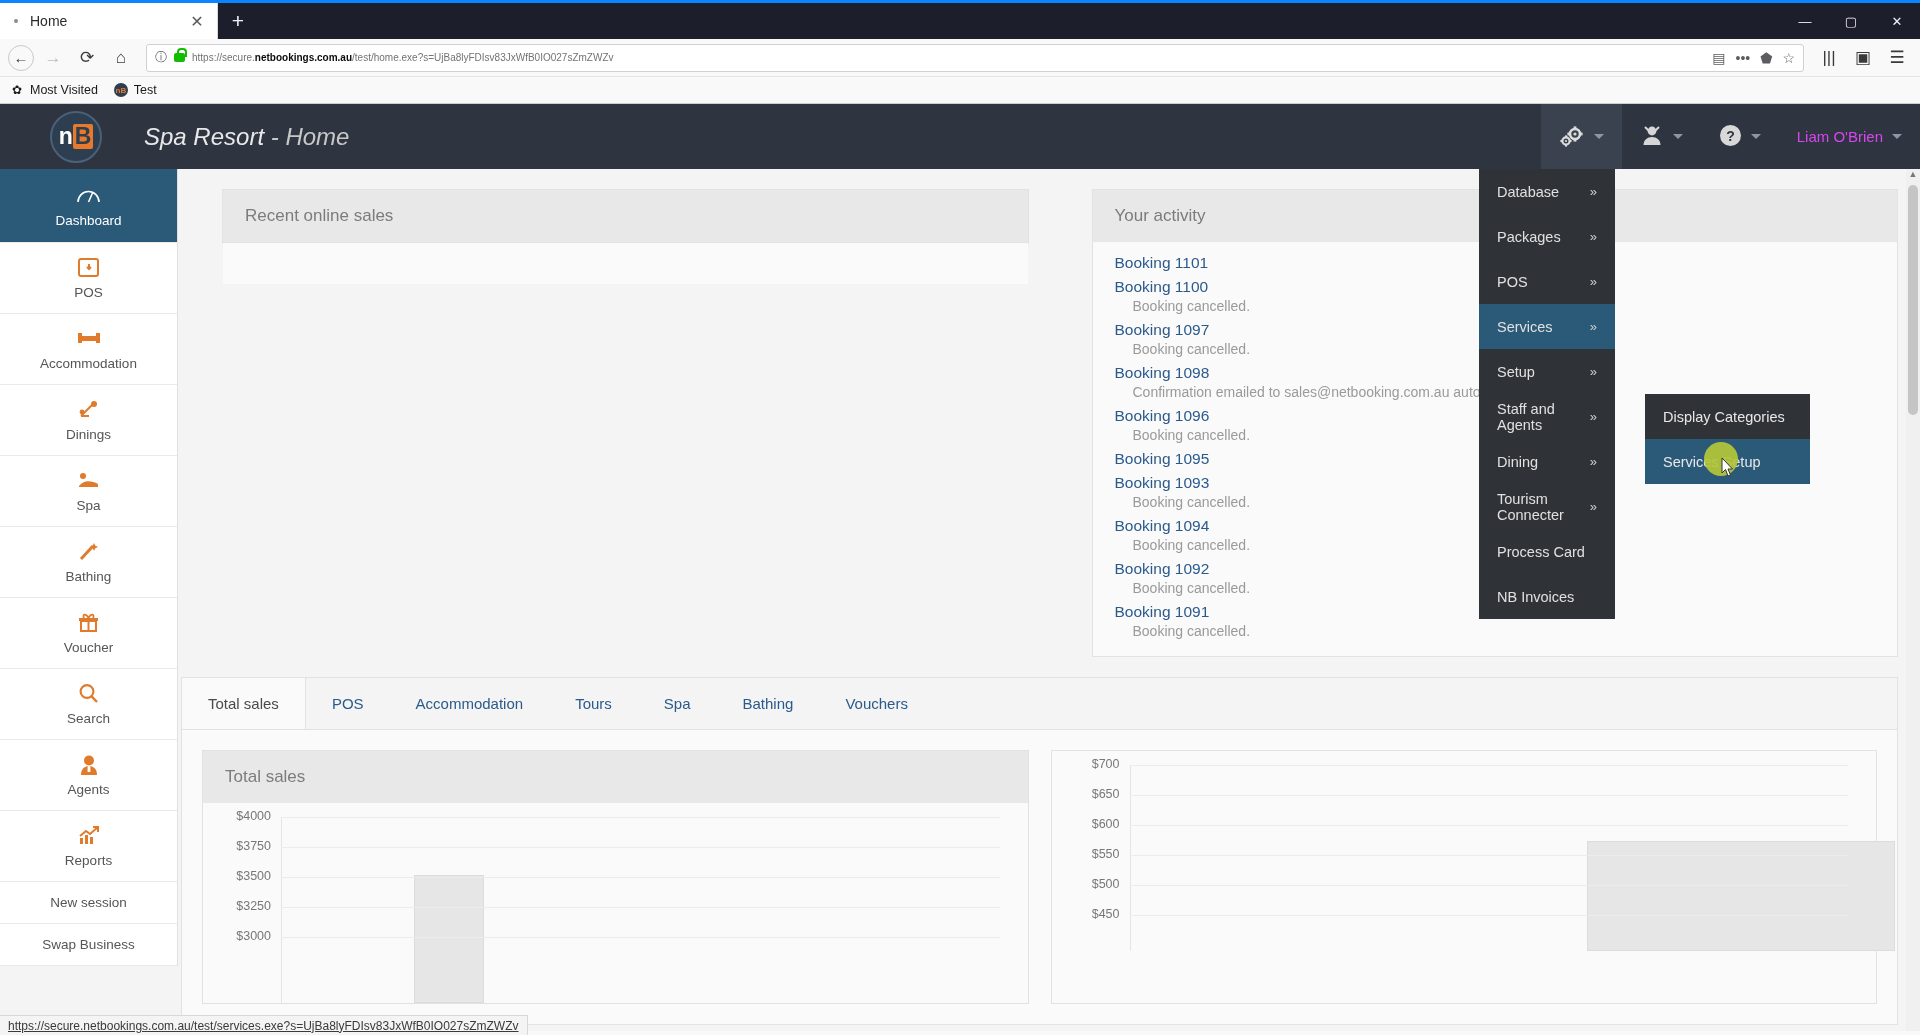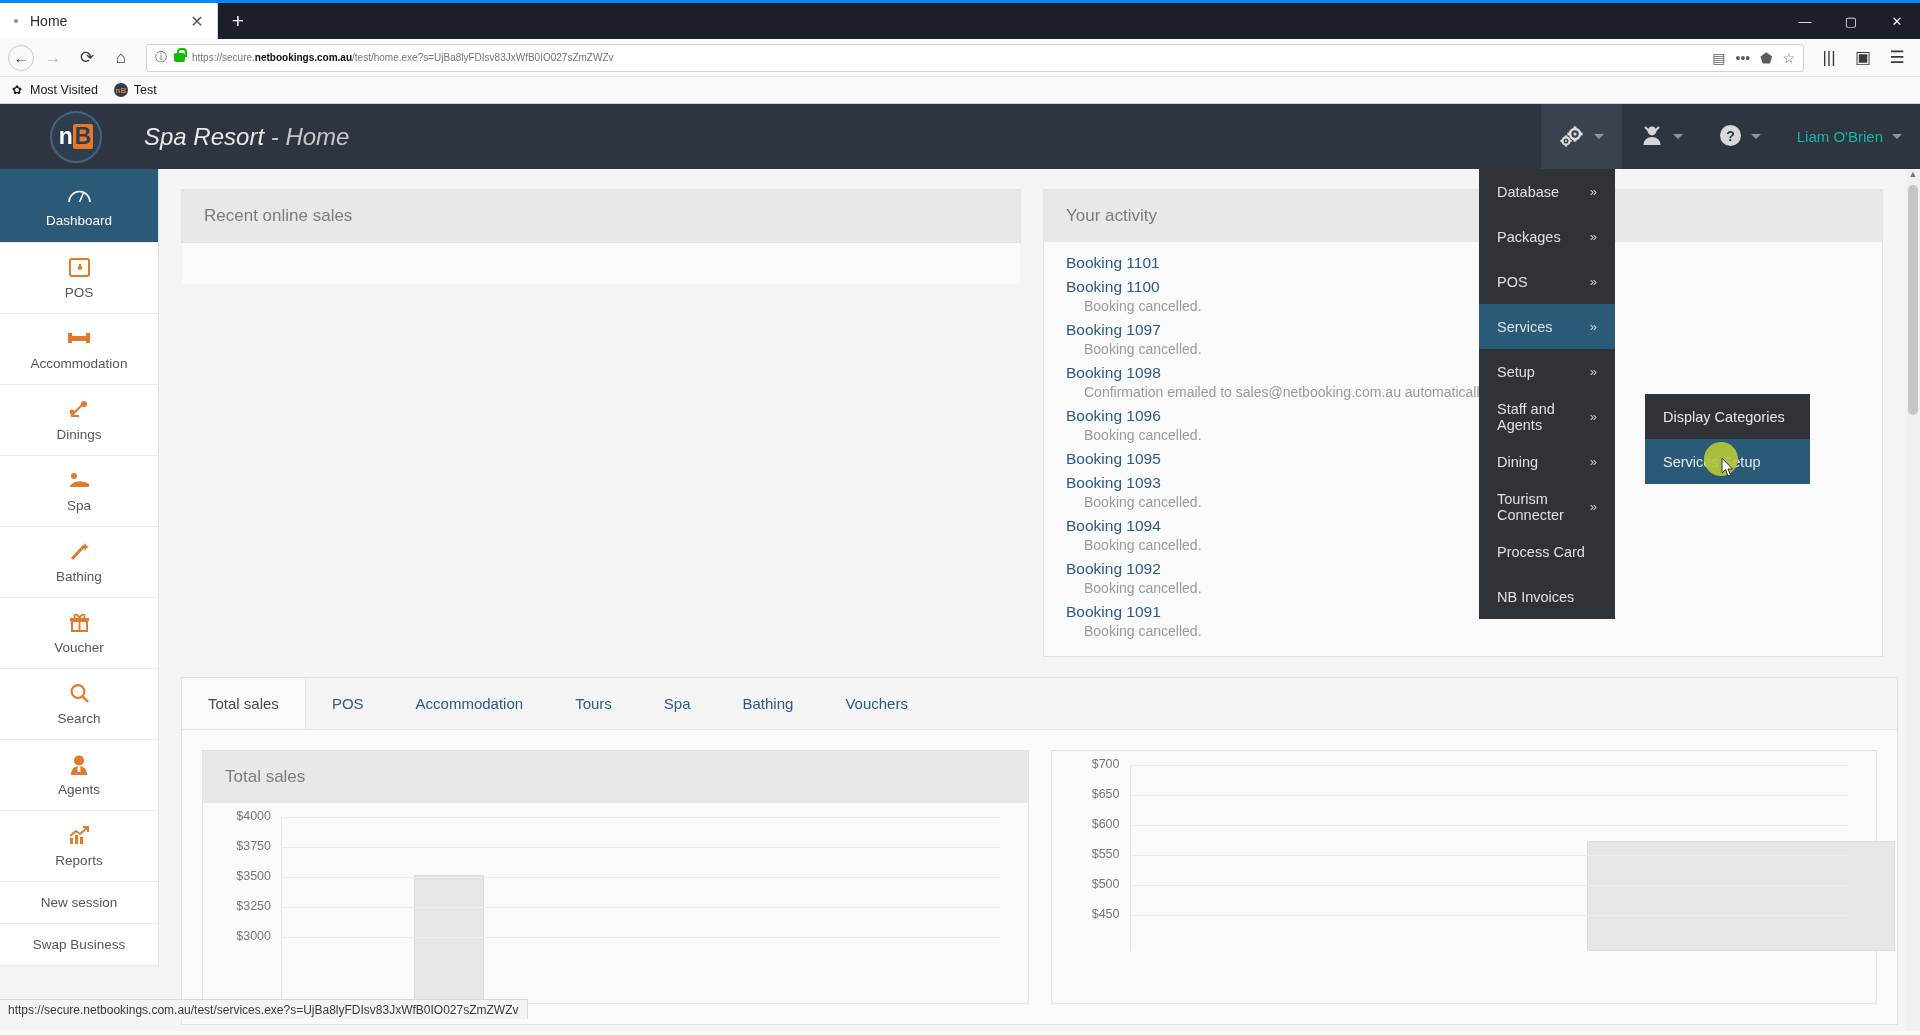--- a/index.html
+++ b/index.html
@@ -67,36 +67,36 @@
   .logo .b { color:#e8792b; font-size:23px; font-weight:bold; background:#e8792b; color:#2c3e50;
              padding:0 2px; border-radius:2px; margin-left:1px; line-height:1.05;}
   .brand { margin-left:42px; font-size:24px; color:#e8e8e8; font-style:italic; font-weight:400;}
   .brand .sub { color:#c8c8c8; }
   .topbar-right { margin-left:auto; display:flex; align-items:center; height:65px;}
   .tb-item { display:flex; align-items:center; gap:9px; padding:0 18px; height:65px; color:#e8e8e8;
              font-size:14.5px; cursor:pointer;}
   .tb-item.active { background:#3a4250; }
   .caret { border-left:5px solid transparent; border-right:5px solid transparent; border-top:5px solid #8f96a3;}
   .gear-ico { position:relative; width:26px; height:24px;}
-  .tb-user { font-size:15px; color:#14b8a6; }
-
-  
-  .sidebar { position:absolute; left:0; top:65px; width:159px; background:#fff; border-right:1px solid #e0e0e0;}
+  .tb-user { font-size:15px; color:#d946ef; }
+
+  
+  .sidebar { position:absolute; left:0; top:65px; width:178px; background:#fff; border-right:1px solid #e0e0e0;}
   .side-item { height:71px; border-bottom:1px solid #eaeaea; display:flex; flex-direction:column;
                align-items:center; justify-content:center; gap:7px; cursor:pointer;}
   .side-item .lbl { font-size:13.5px; color:#555; }
   .side-item.active { background:#2a5a78; height:74px; }
   .side-item.active .lbl { color:#fff; }
   .side-item.small { height:42px; }
   .side-icon { font-size:20px; color:#e07b2c; line-height:1; height:22px; display:flex; align-items:center;}
 
   
   .content { position:absolute; left:159px; top:65px; right:0; bottom:0; padding:20px 22px; overflow:hidden;}
   .row { display:flex; gap:22px; }
-  .card { background:#fafafa; border:1px solid #e2e2e2; }
+  .card { background:#fafafa; border:1px solid #e2e2e2;margin-left:41px; }
   .card-head { background:#e8e8e8; padding:16px 22px; font-size:17px; color:#7c7c7c; }
   .card-body { background:#fafafa; }
 
   .activity-body { padding:8px 22px 14px 22px; }
   .booking-link { display:block; font-size:15.5px; color:#2a5a8c; padding:4px 0 2px 0; cursor:pointer; }
   .booking-note { font-size:14px; color:#9a9a9a; padding:0 0 3px 18px; }
 
   .tabs-card { margin-top:20px; background:#fafafa; border:1px solid #e2e2e2;}
   .tabs { display:flex; background:#f4f4f4; border-bottom:1px solid #e2e2e2; }
   .tab-link { padding:17px 26px; font-size:15px; color:#2a5a8c; cursor:pointer; }
@@ -121,23 +121,23 @@
   .submenu { position:absolute; background:#2f3237; width:165px; z-index:41; }
   .sub-item { height:45px; display:flex; align-items:center; padding:0 18px; color:#e8e8e8;
               font-size:14.5px; cursor:pointer; }
   .sub-item.active { background:#2a5a78; }
 
   .cursor-hl { position:absolute; width:34px; height:34px; border-radius:50%; background:#b5c73a;
                opacity:.92; z-index:60; pointer-events:none;}
   .cursor-ptr { position:absolute; z-index:61; font-size:21px; color:#fff; pointer-events:none;}
 
   
-  .statusbar { position:absolute; left:0; bottom:16px; height:20px; background:#f4f4f4;
+  .statusbar { position:absolute; left:0; bottom:0; height:20px; background:#f4f4f4;
                border:1px solid #d8d8d8; border-left:none; border-bottom:none; padding:0 8px;
-               display:flex; align-items:center; font-size:12px; color:#3a3a3a; z-index:70;}
+               display:flex; align-items:center; font-size:12px; color:#3a3a3a; z-index:70;text-decoration:underline;}
 
   
   .pagescroll { position:absolute; right:0; top:65px; width:14px; bottom:0; background:#f0f0f0; z-index:25;}
   .pagescroll .thumb { position:absolute; top:0; left:2px; width:10px; height:230px; background:#c5c5c5; border-radius:5px;}
   .scroll-arrow { position:absolute; left:0; width:14px; height:14px; text-align:center; font-size:9px; color:#777;}
 </style>
 </head>
 <body>
 
 <div class="browser">

